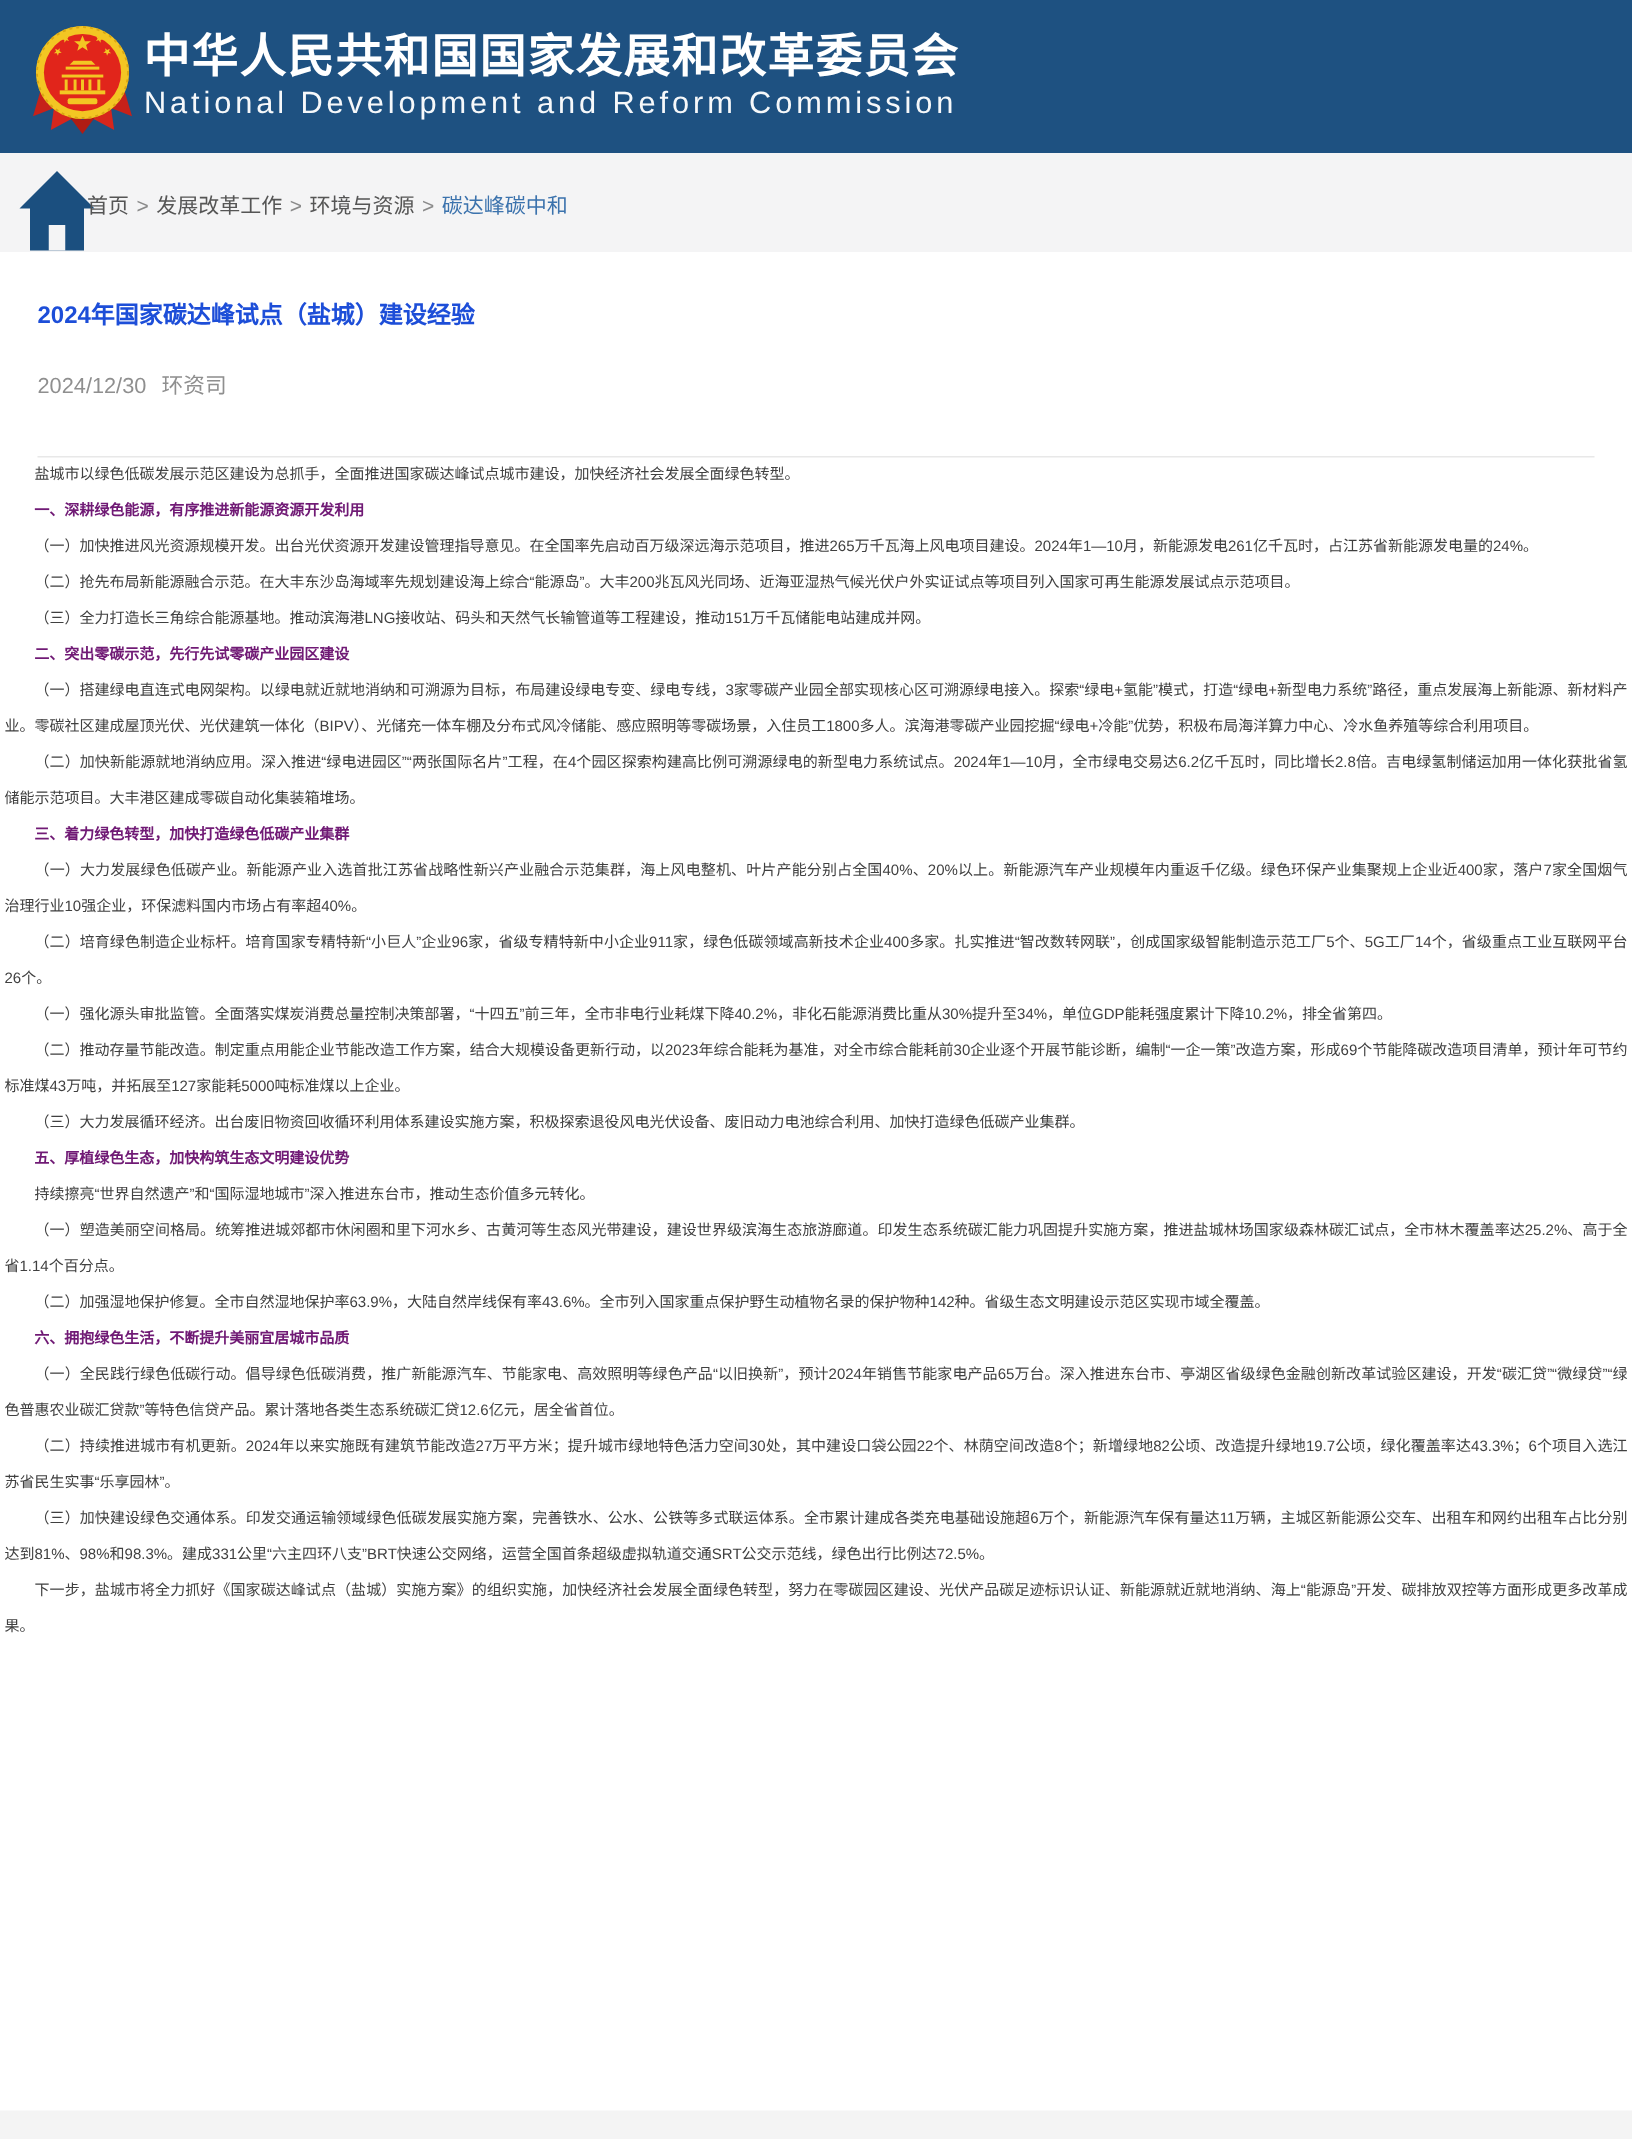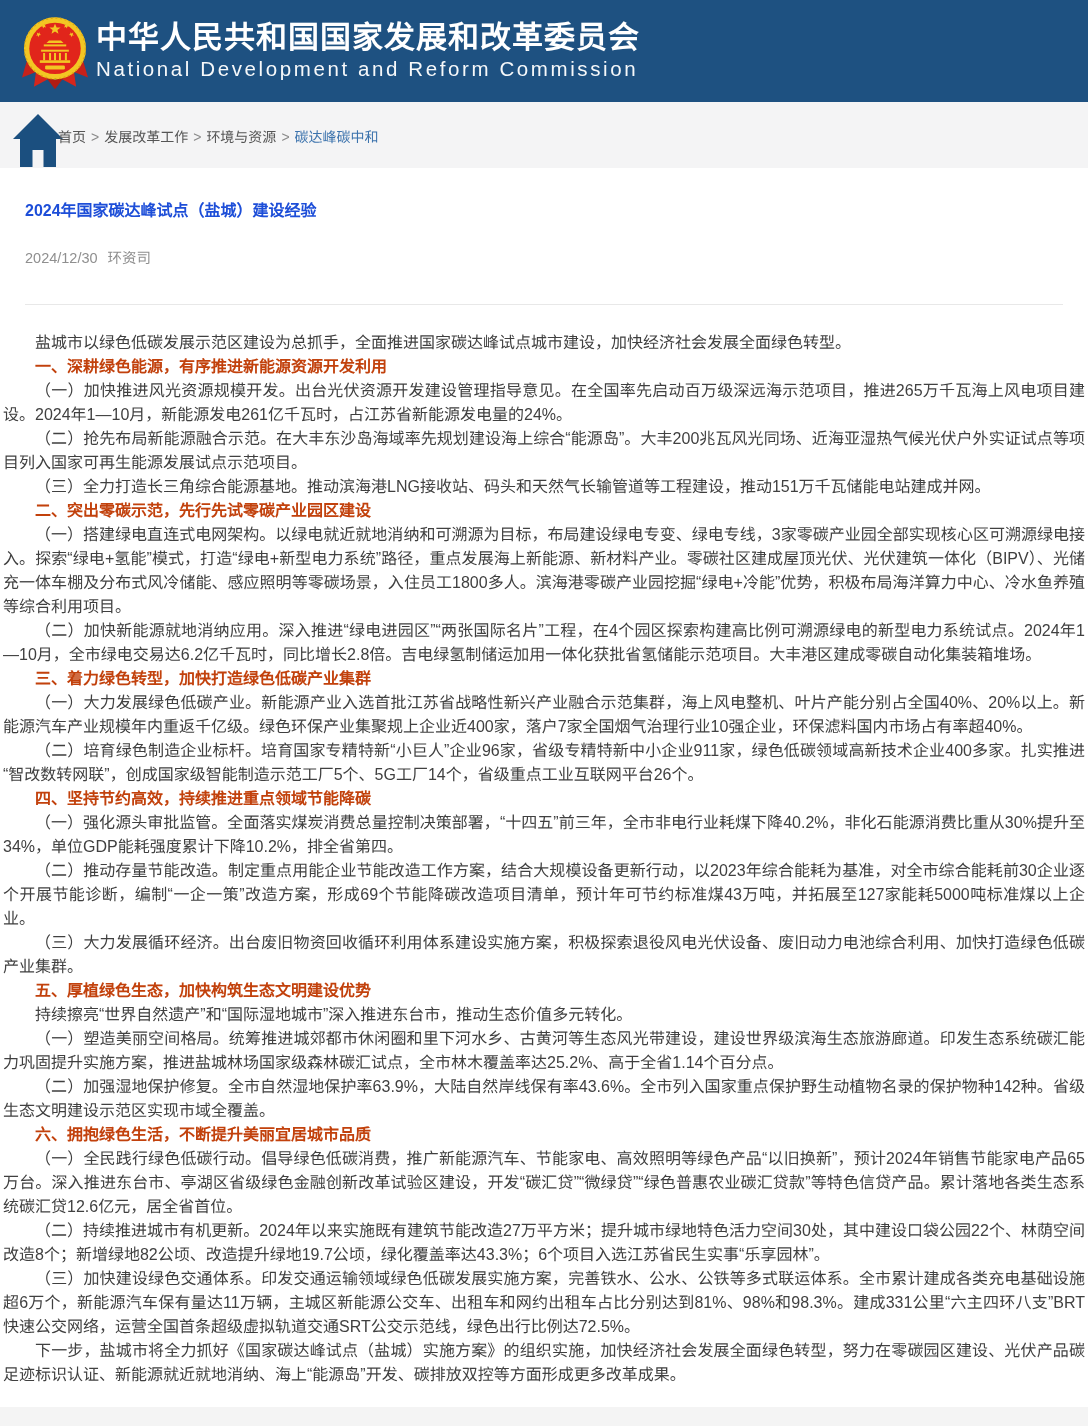--- a/index.html
+++ b/index.html
@@ -62,26 +62,26 @@
   .article-meta{
     margin:26px 25px 0 25px;
     font-size:14.5px;color:var(--text-muted);line-height:20px;
   }
   .article-meta .dept{margin-left:6px;}
   .article-divider{
     border:none;border-top:1px solid #e8e8e8;
     margin:36px 25px 0 25px;height:0;
   }
   .article-body{
-    margin-top:26px;padding:0 3px;
-    font-size:16px;line-height:24px;color:var(--text-main);
+    padding:0 3px;
+    font-size:10px;line-height:24px;color:var(--text-main);
     text-align:justify;
   }
   .article-body p{text-indent:2em;}
-  .sec-heading{font-weight:bold;color:#c2410c;}
+  .sec-heading{font-weight:bold;color:#701a75;}
 
   
   .bottom-strip{
     height:19px;background:#f4f4f4;flex-shrink:0;margin-top:auto;
   }
 </style>
 </head>
 <body>
 
 <div class="page">
@@ -150,21 +150,20 @@
         <p class="sec-heading">一、深耕绿色能源，有序推进新能源资源开发利用</p>
         <p class="body-para">（一）加快推进风光资源规模开发。出台光伏资源开发建设管理指导意见。在全国率先启动百万级深远海示范项目，推进265万千瓦海上风电项目建设。2024年1—10月，新能源发电261亿千瓦时，占江苏省新能源发电量的24%。</p>
         <p class="body-para">（二）抢先布局新能源融合示范。在大丰东沙岛海域率先规划建设海上综合“能源岛”。大丰200兆瓦风光同场、近海亚湿热气候光伏户外实证试点等项目列入国家可再生能源发展试点示范项目。</p>
         <p class="body-para">（三）全力打造长三角综合能源基地。推动滨海港LNG接收站、码头和天然气长输管道等工程建设，推动151万千瓦储能电站建成并网。</p>
         <p class="sec-heading">二、突出零碳示范，先行先试零碳产业园区建设</p>
         <p class="body-para">（一）搭建绿电直连式电网架构。以绿电就近就地消纳和可溯源为目标，布局建设绿电专变、绿电专线，3家零碳产业园全部实现核心区可溯源绿电接入。探索“绿电+氢能”模式，打造“绿电+新型电力系统”路径，重点发展海上新能源、新材料产业。零碳社区建成屋顶光伏、光伏建筑一体化（BIPV）、光储充一体车棚及分布式风冷储能、感应照明等零碳场景，入住员工1800多人。滨海港零碳产业园挖掘“绿电+冷能”优势，积极布局海洋算力中心、冷水鱼养殖等综合利用项目。</p>
         <p class="body-para">（二）加快新能源就地消纳应用。深入推进“绿电进园区”“两张国际名片”工程，在4个园区探索构建高比例可溯源绿电的新型电力系统试点。2024年1—10月，全市绿电交易达6.2亿千瓦时，同比增长2.8倍。吉电绿氢制储运加用一体化获批省氢储能示范项目。大丰港区建成零碳自动化集装箱堆场。</p>
         <p class="sec-heading">三、着力绿色转型，加快打造绿色低碳产业集群</p>
         <p class="body-para">（一）大力发展绿色低碳产业。新能源产业入选首批江苏省战略性新兴产业融合示范集群，海上风电整机、叶片产能分别占全国40%、20%以上。新能源汽车产业规模年内重返千亿级。绿色环保产业集聚规上企业近400家，落户7家全国烟气治理行业10强企业，环保滤料国内市场占有率超40%。</p>
         <p class="body-para">（二）培育绿色制造企业标杆。培育国家专精特新“小巨人”企业96家，省级专精特新中小企业911家，绿色低碳领域高新技术企业400多家。扎实推进“智改数转网联”，创成国家级智能制造示范工厂5个、5G工厂14个，省级重点工业互联网平台26个。</p>
-        <p class="sec-heading">四、坚持节约高效，持续推进重点领域节能降碳</p>
         <p class="body-para">（一）强化源头审批监管。全面落实煤炭消费总量控制决策部署，“十四五”前三年，全市非电行业耗煤下降40.2%，非化石能源消费比重从30%提升至34%，单位GDP能耗强度累计下降10.2%，排全省第四。</p>
         <p class="body-para">（二）推动存量节能改造。制定重点用能企业节能改造工作方案，结合大规模设备更新行动，以2023年综合能耗为基准，对全市综合能耗前30企业逐个开展节能诊断，编制“一企一策”改造方案，形成69个节能降碳改造项目清单，预计年可节约标准煤43万吨，并拓展至127家能耗5000吨标准煤以上企业。</p>
         <p class="body-para">（三）大力发展循环经济。出台废旧物资回收循环利用体系建设实施方案，积极探索退役风电光伏设备、废旧动力电池综合利用、加快打造绿色低碳产业集群。</p>
         <p class="sec-heading">五、厚植绿色生态，加快构筑生态文明建设优势</p>
         <p class="body-para">持续擦亮“世界自然遗产”和“国际湿地城市”深入推进东台市，推动生态价值多元转化。</p>
         <p class="body-para">（一）塑造美丽空间格局。统筹推进城郊都市休闲圈和里下河水乡、古黄河等生态风光带建设，建设世界级滨海生态旅游廊道。印发生态系统碳汇能力巩固提升实施方案，推进盐城林场国家级森林碳汇试点，全市林木覆盖率达25.2%、高于全省1.14个百分点。</p>
         <p class="body-para">（二）加强湿地保护修复。全市自然湿地保护率63.9%，大陆自然岸线保有率43.6%。全市列入国家重点保护野生动植物名录的保护物种142种。省级生态文明建设示范区实现市域全覆盖。</p>
         <p class="sec-heading">六、拥抱绿色生活，不断提升美丽宜居城市品质</p>
         <p class="body-para">（一）全民践行绿色低碳行动。倡导绿色低碳消费，推广新能源汽车、节能家电、高效照明等绿色产品“以旧换新”，预计2024年销售节能家电产品65万台。深入推进东台市、亭湖区省级绿色金融创新改革试验区建设，开发“碳汇贷”“微绿贷”“绿色普惠农业碳汇贷款”等特色信贷产品。累计落地各类生态系统碳汇贷12.6亿元，居全省首位。</p>
         <p class="body-para">（二）持续推进城市有机更新。2024年以来实施既有建筑节能改造27万平方米；提升城市绿地特色活力空间30处，其中建设口袋公园22个、林荫空间改造8个；新增绿地82公顷、改造提升绿地19.7公顷，绿化覆盖率达43.3%；6个项目入选江苏省民生实事“乐享园林”。</p>

